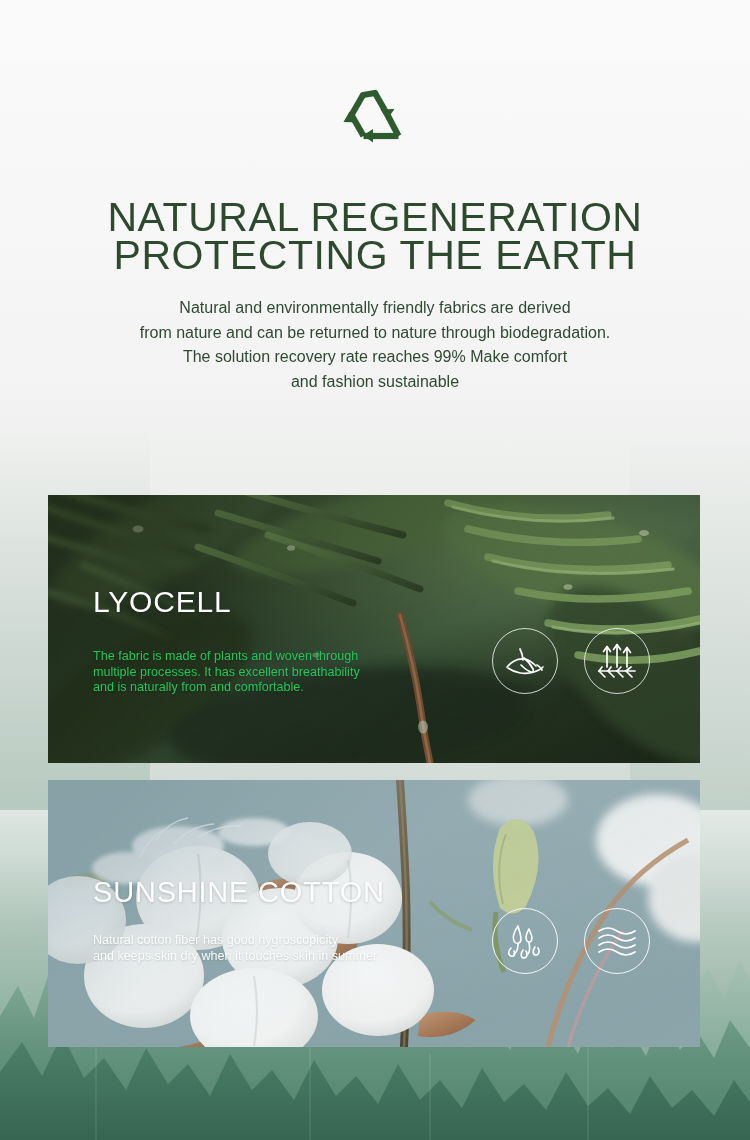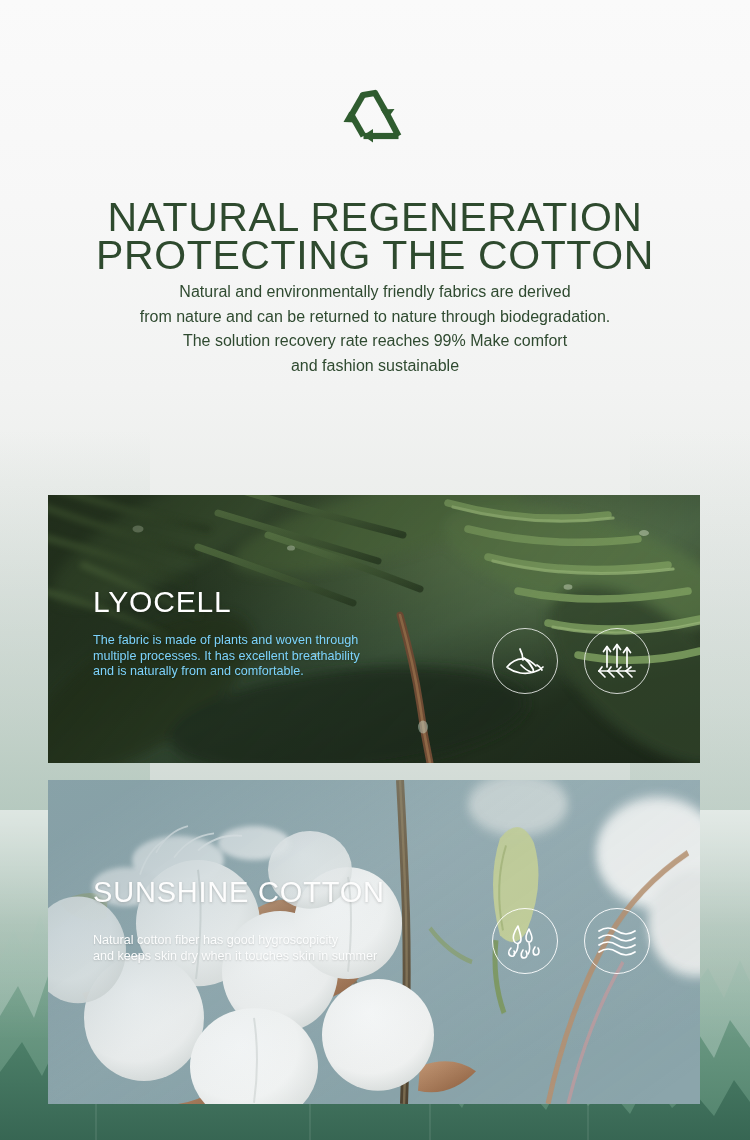--- a/index.html
+++ b/index.html
@@ -69,38 +69,38 @@
     margin-top:42px;
     color:#2e4a2e;
     font-size:41px;
     font-weight:400;
     letter-spacing:0.6px;
     line-height:38px;
   }
   .headline .l2 { display:block; }
 
   .subcopy {
-    margin-top:6px;
+    margin-top:22px;
     color:#2f4a30;
     font-size:16px;
     line-height:24.5px;
     font-weight:400;
   }
   .subcopy span { display:block; }
 
   
   .card {
     position:absolute;
     left:48px;
     width:652px;
     overflow:hidden;
     z-index:6;
   }
   #card-lyocell { top:495px; height:268px; background:#2b3a2b;text-decoration:underline; }
-  #card-cotton  { top:780px; height:324px; background:#9ab2b8; }
+  #card-cotton  { top:780px; height:267px; background:#9ab2b8; }
 
   .card-photo { position:absolute; inset:0; }
   .card-photo svg { position:absolute; inset:0; width:100%; height:100%; display:block; }
 
   .card-body {
     position:absolute;
     left:45px;
     z-index:4;
   }
   #card-lyocell .card-body { top:90px; }
@@ -110,22 +110,22 @@
     color:#ffffff;
     font-size:30px;
     font-weight:400;
     letter-spacing:0.8px;
     line-height:34px;
     text-shadow:0 1px 3px rgba(0,0,0,0.18);
   }
   #card-cotton .card-title { font-size:29px; color:#fdfdfd; }
 
   .card-desc {
-    margin-top:14px;
-    color:#7dd3fc;
+    margin-top:30px;
+    color:#22c55e;
     font-size:12.6px;
     line-height:15.5px;
     font-weight:400;
     text-shadow:0 1px 2px rgba(0,0,0,0.16);
   }
   #card-cotton .card-desc { margin-top:24px; color:#fcfdfd; }
   .card-desc span { display:block; }
 
   .icon-row {
     position:absolute;
@@ -173,21 +173,21 @@
           </g>
           <g stroke="#2f5c2f" stroke-width="6.2" fill="none" stroke-linecap="round">
             <path d="M28 11 L40 9"></path>
           </g>
         </svg>
       </span>
     </div>
 
     <h1 class="headline">
       <span class="l1">NATURAL REGENERATION</span>
-      <span class="l2">PROTECTING THE COTTON</span>
+      <span class="l2">PROTECTING THE EARTH</span>
     </h1>
 
     <p class="subcopy">
       <span>Natural and environmentally friendly fabrics are derived</span>
       <span>from nature and can be returned to nature through biodegradation.</span>
       <span>The solution recovery rate reaches 99% Make comfort</span>
       <span>and fashion sustainable</span>
     </p>
   </div>
 

